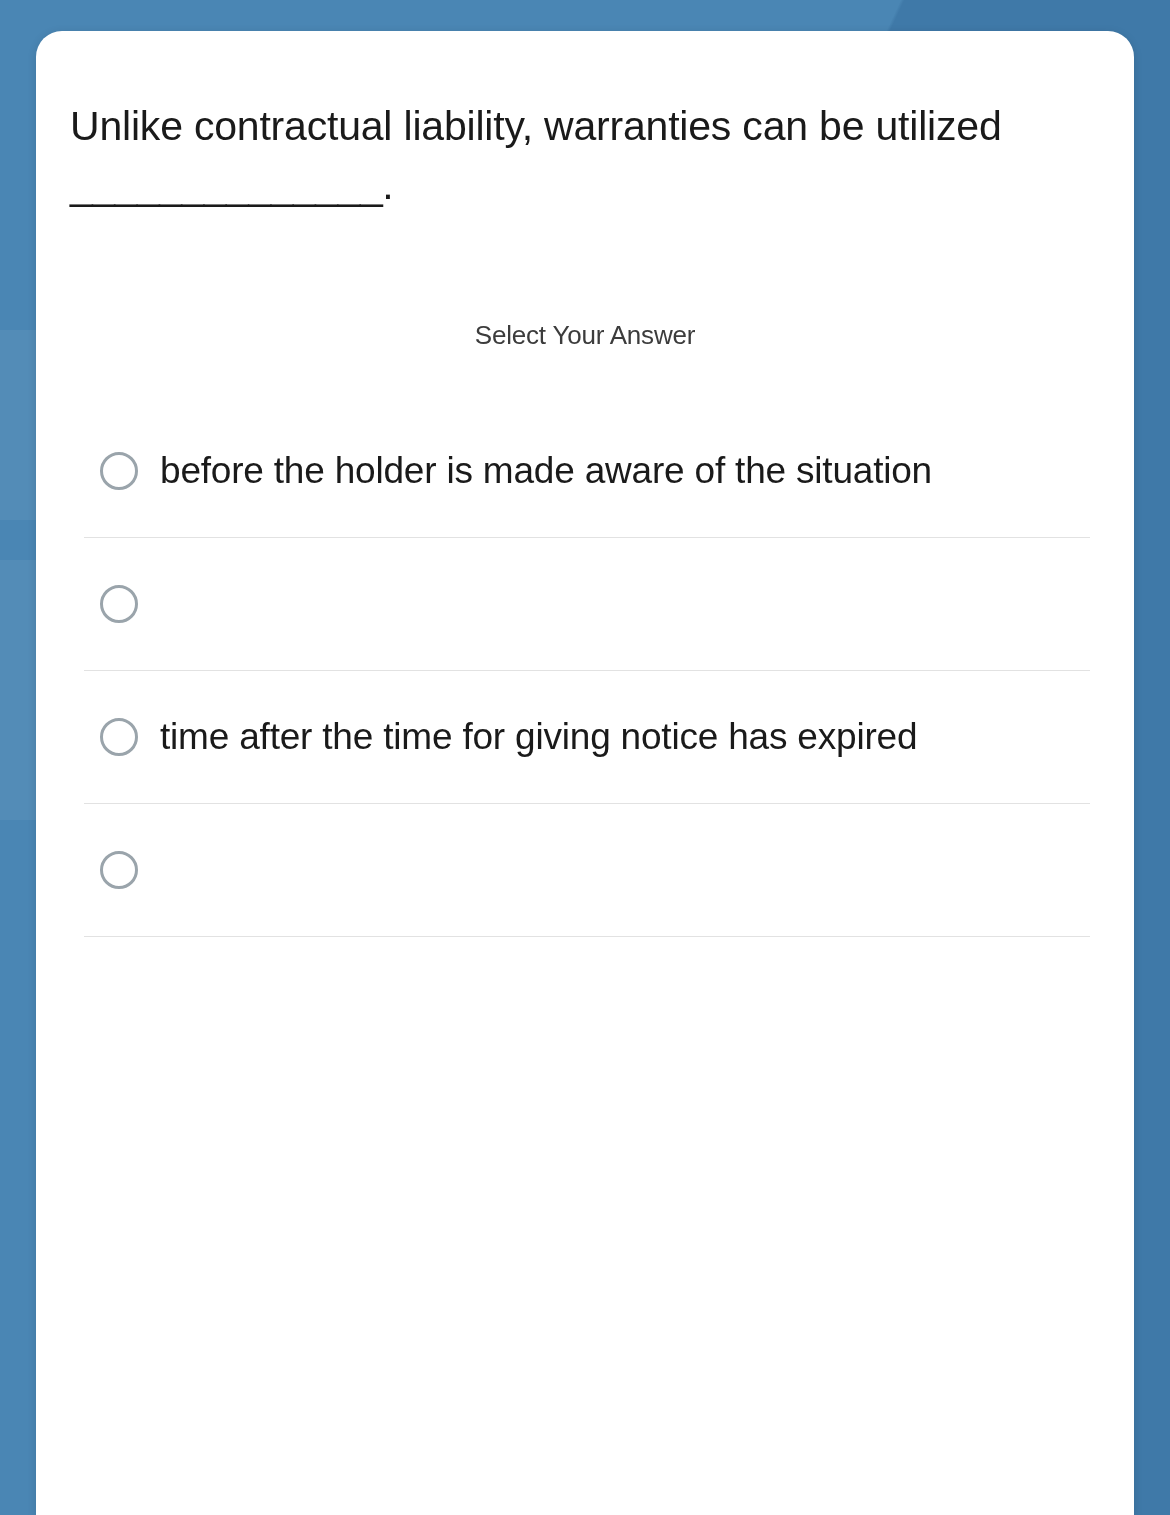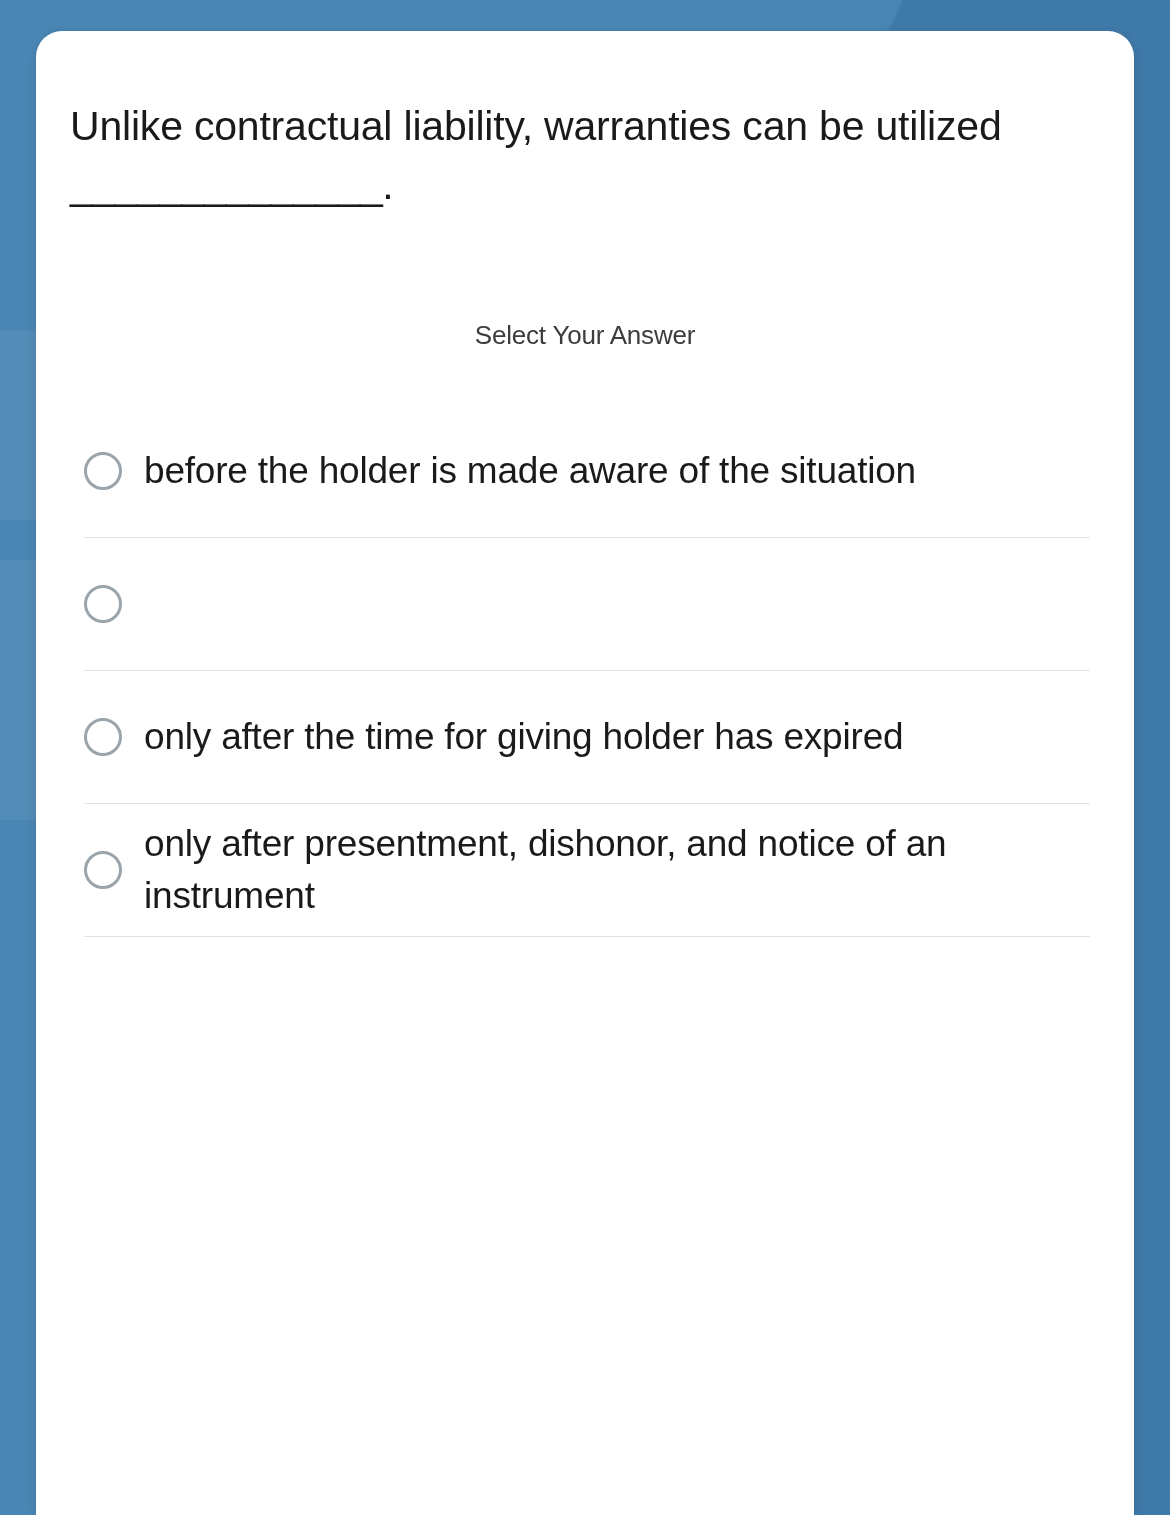--- a/index.html
+++ b/index.html
@@ -59,20 +59,21 @@
   .options {
     margin-top: 54px;
     padding: 0 0 0 0;
   }
   .option-row {
     display: flex;
     align-items: center;
     min-height: 132px;
     padding: 0 40px 0 48px;
     box-sizing: border-box;
+    margin-left: 16px;
   }
   .radio {
     flex: 0 0 auto;
     width: 38px;
     height: 38px;
     border-radius: 50%;
     border: 3px solid #9aa4ab;
     box-sizing: border-box;
     margin-right: 22px;
   }
@@ -112,24 +113,23 @@
     </div>
     <div class="divider"></div>
 
     <div class="option-row">
       <span class="radio"></span>
     </div>
     <div class="divider"></div>
 
     <div class="option-row">
       <span class="radio"></span>
-      <span class="option-label">only after the time for giving holder has expired</span>
+      <span class="option-label">time after the time for giving notice has expired</span>
     </div>
     <div class="divider"></div>
 
     <div class="option-row">
       <span class="radio"></span>
-      <span class="option-label">only after presentment, dishonor, and notice of an instrument</span>
     </div>
     <div class="divider"></div>
 
   </div>
 </div>
 
 </body></html>

